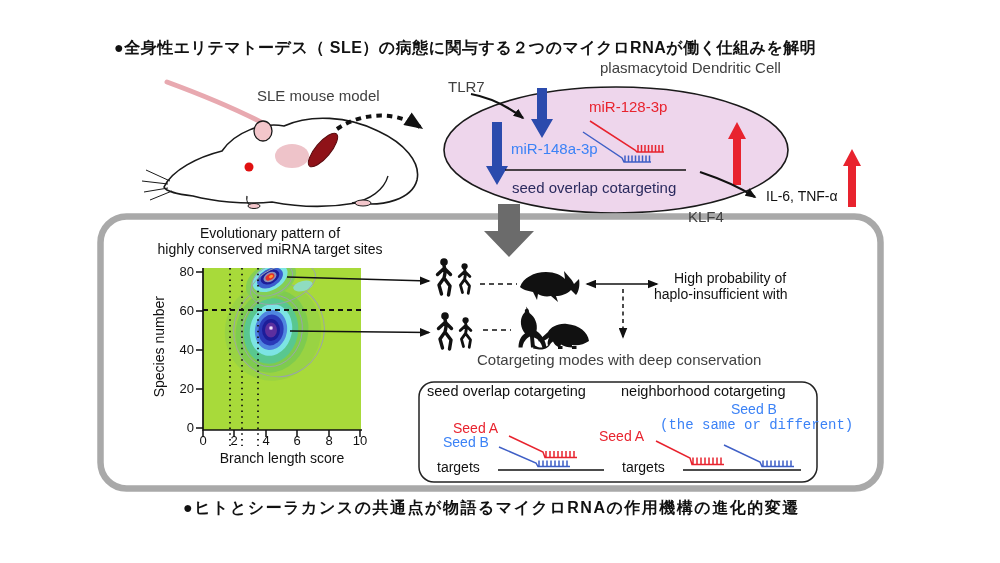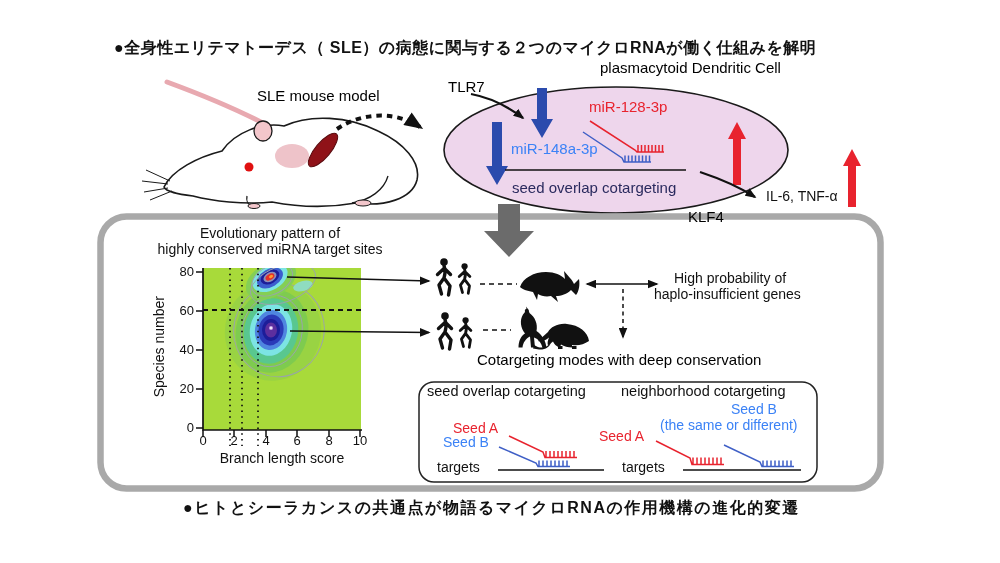--- a/index.html
+++ b/index.html
@@ -1,20 +1,20 @@
 <!DOCTYPE html>
 <html><head>
 <meta charset="utf-8">
 <style>
   html,body{margin:0;padding:0;background:#fff;}
   .stage{position:relative;width:981px;height:563px;background:#ffffff;overflow:hidden;
          font-family:"Liberation Sans","DejaVu Sans",sans-serif;color:#111;}
   .t{position:absolute;white-space:nowrap;line-height:1.1;}
   .jp{font-weight:bold;font-size:16px;letter-spacing:0.5px;color:#111;}
-  .en{font-size:15px;color:#000000;}
+  .en{font-size:15px;color:#404040;}
   .sm{font-size:14px;color:#111;}
   .red{color:#e8232e;}
   .blu{color:#3b82f6;}
   .navy{color:#2a2a5e;}
   .ctr{text-align:center;}
   svg{position:absolute;left:0;top:0;}
   .tick{position:absolute;font-size:13px;color:#111;}
 </style>
 </head>
 <body>
@@ -169,28 +169,28 @@
 <div class="tick" style="left:170px;top:420px;width:24px;text-align:right;">0</div>
 
 <div class="tick" style="left:193px;top:433px;width:20px;text-align:center;">0</div>
 <div class="tick" style="left:224px;top:433px;width:20px;text-align:center;">2</div>
 <div class="tick" style="left:256px;top:433px;width:20px;text-align:center;">4</div>
 <div class="tick" style="left:287px;top:433px;width:20px;text-align:center;">6</div>
 <div class="tick" style="left:319px;top:433px;width:20px;text-align:center;">8</div>
 <div class="tick" style="left:350px;top:433px;width:20px;text-align:center;">10</div>
 
 <div class="t sm" style="left:674px;top:271px;">High probability of</div>
-<div class="t sm" style="left:654px;top:287px;">haplo-insufficient genes</div>
+<div class="t sm" style="left:654px;top:287px;">haplo-insufficient with</div>
 <div class="t en" style="left:477px;top:352px;font-size:15px;">Cotargeting modes with deep conservation</div>
 
 <div class="t sm" style="left:427px;top:384px;font-size:14.5px;">seed overlap cotargeting</div>
 <div class="t sm" style="left:621px;top:384px;font-size:14.5px;">neighborhood cotargeting</div>
 <div class="t sm red" style="left:453px;top:421px;">Seed A</div>
 <div class="t sm blu" style="left:443px;top:435px;">Seed B</div>
 <div class="t sm" style="left:437px;top:460px;">targets</div>
 <div class="t sm red" style="left:599px;top:429px;">Seed A</div>
 <div class="t sm blu" style="left:731px;top:402px;">Seed B</div>
-<div class="t sm blu" style="left:660px;top:418px;">(the same or different)</div>
+<div class="t sm blu" style="left:660px;top:418px;font-family:Liberation Mono, monospace;">(the same or different)</div>
 <div class="t sm" style="left:622px;top:460px;">targets</div>
 
 <div class="t jp" style="left:183px;top:499px;letter-spacing:1.5px;">●ヒトとシーラカンスの共通点が物語るマイクロRNAの作用機構の進化的変遷</div>
 
 </div>
 
 </body></html>

